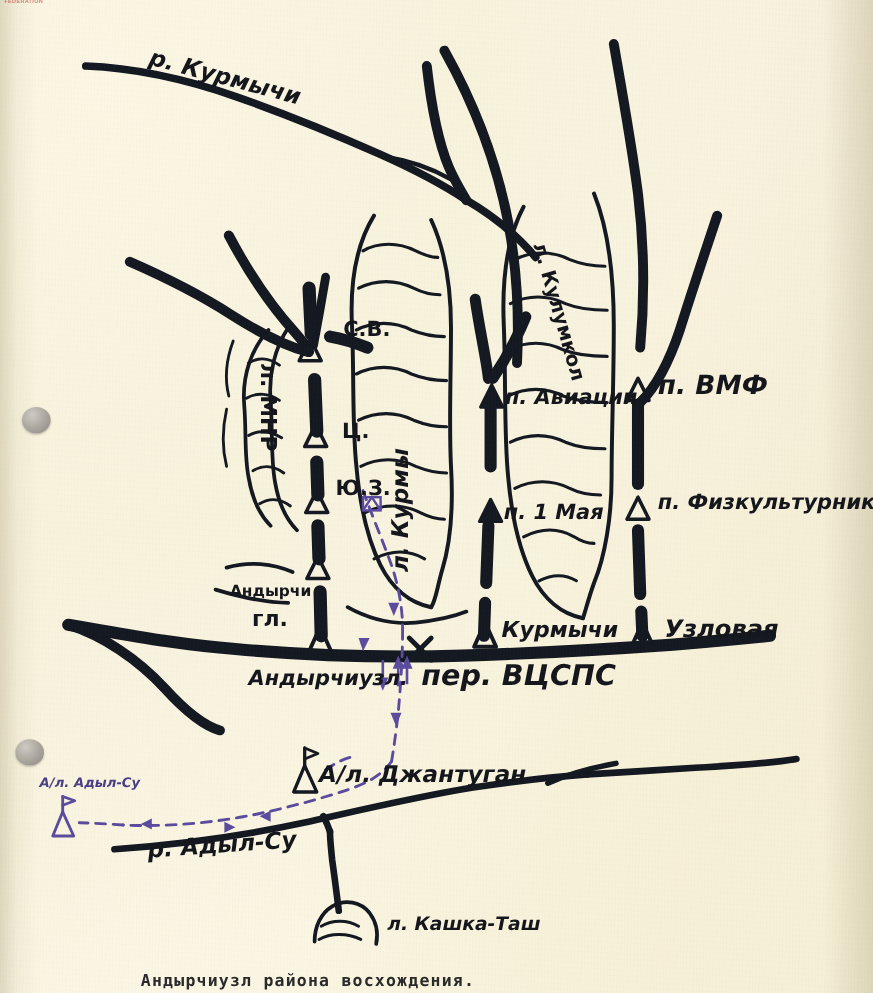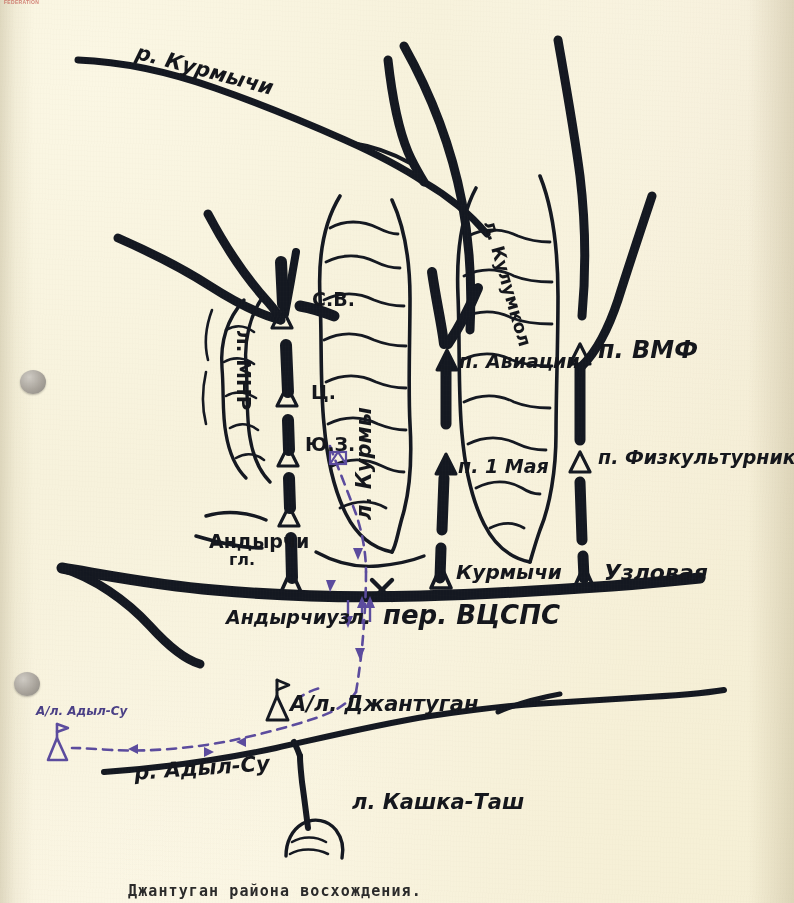--- a/index.html
+++ b/index.html
@@ -265,22 +265,22 @@
   </svg>
 
   <div class="lbl ital" style="left:134px;top:58px;font-size:21px;transform:rotate(15deg);">р. Курмычи</div>
 
   <div class="lbl" style="left:312px;top:288px;font-size:19px;">С.В.</div>
 
   <div class="lbl" style="left:311px;top:381px;font-size:19px;">Ц.</div>
 
   <div class="lbl" style="left:305px;top:433px;font-size:19px;">Ю.З.</div>
 
-  <div class="lbl" style="left:209px;top:530px;font-size:19px;">Андырчи</div>
-  <div class="lbl" style="left:229px;top:550px;font-size:16px;">гл.</div>
+  <div class="lbl" style="left:209px;top:530px;font-size:14px;">Андырчи</div>
+  <div class="lbl" style="left:229px;top:550px;font-size:20px;">гл.</div>
 
   <div class="lbl vert" style="left:256px;top:330px;font-size:20px;transform:rotate(90deg);">л. МНР</div>
 
   <div class="lbl vert ital" style="left:352px;top:520px;font-size:21px;transform:rotate(-90deg);">л. Курмы</div>
 
   <div class="lbl vert" style="left:500px;top:218px;font-size:18px;transform:rotate(74deg);">л. Кулумкол</div>
 
   <div class="lbl ital" style="left:459px;top:350px;font-size:19px;">п. Авиации</div>
 
   <div class="lbl ital" style="left:598px;top:336px;font-size:24px;">п. ВМФ</div>
@@ -296,18 +296,18 @@
   <div class="lbl ital" style="left:226px;top:606px;font-size:19px;">Андырчиузл.</div>
 
   <div class="lbl ital" style="left:383px;top:600px;font-size:26px;">пер. ВЦСПС</div>
 
   <div class="lbl ital" style="left:290px;top:692px;font-size:21px;">А/л. Джантуган</div>
 
   <div class="lbl ital" style="left:36px;top:704px;font-size:12px;color:#4a3f86;">А/л. Адыл-Су</div>
 
   <div class="lbl ital" style="left:134px;top:756px;font-size:21px;transform:rotate(-4deg);">р. Адыл-Су</div>
 
-  <div class="lbl ital" style="left:352px;top:790px;font-size:21px;">л. Кашка-Таш</div>
-
-  <div class="caption" style="left:128px;top:882px;">Джантуган района восхождения.</div>
+  <div class="lbl ital" style="left:352px;top:830px;font-size:17px;">л. Кашка-Таш</div>
+
+  <div class="caption" style="left:128px;top:882px;">Андырчиузл района восхождения.</div>
 
   <div class="grain"></div>
 </div>
 
 </body></html>

